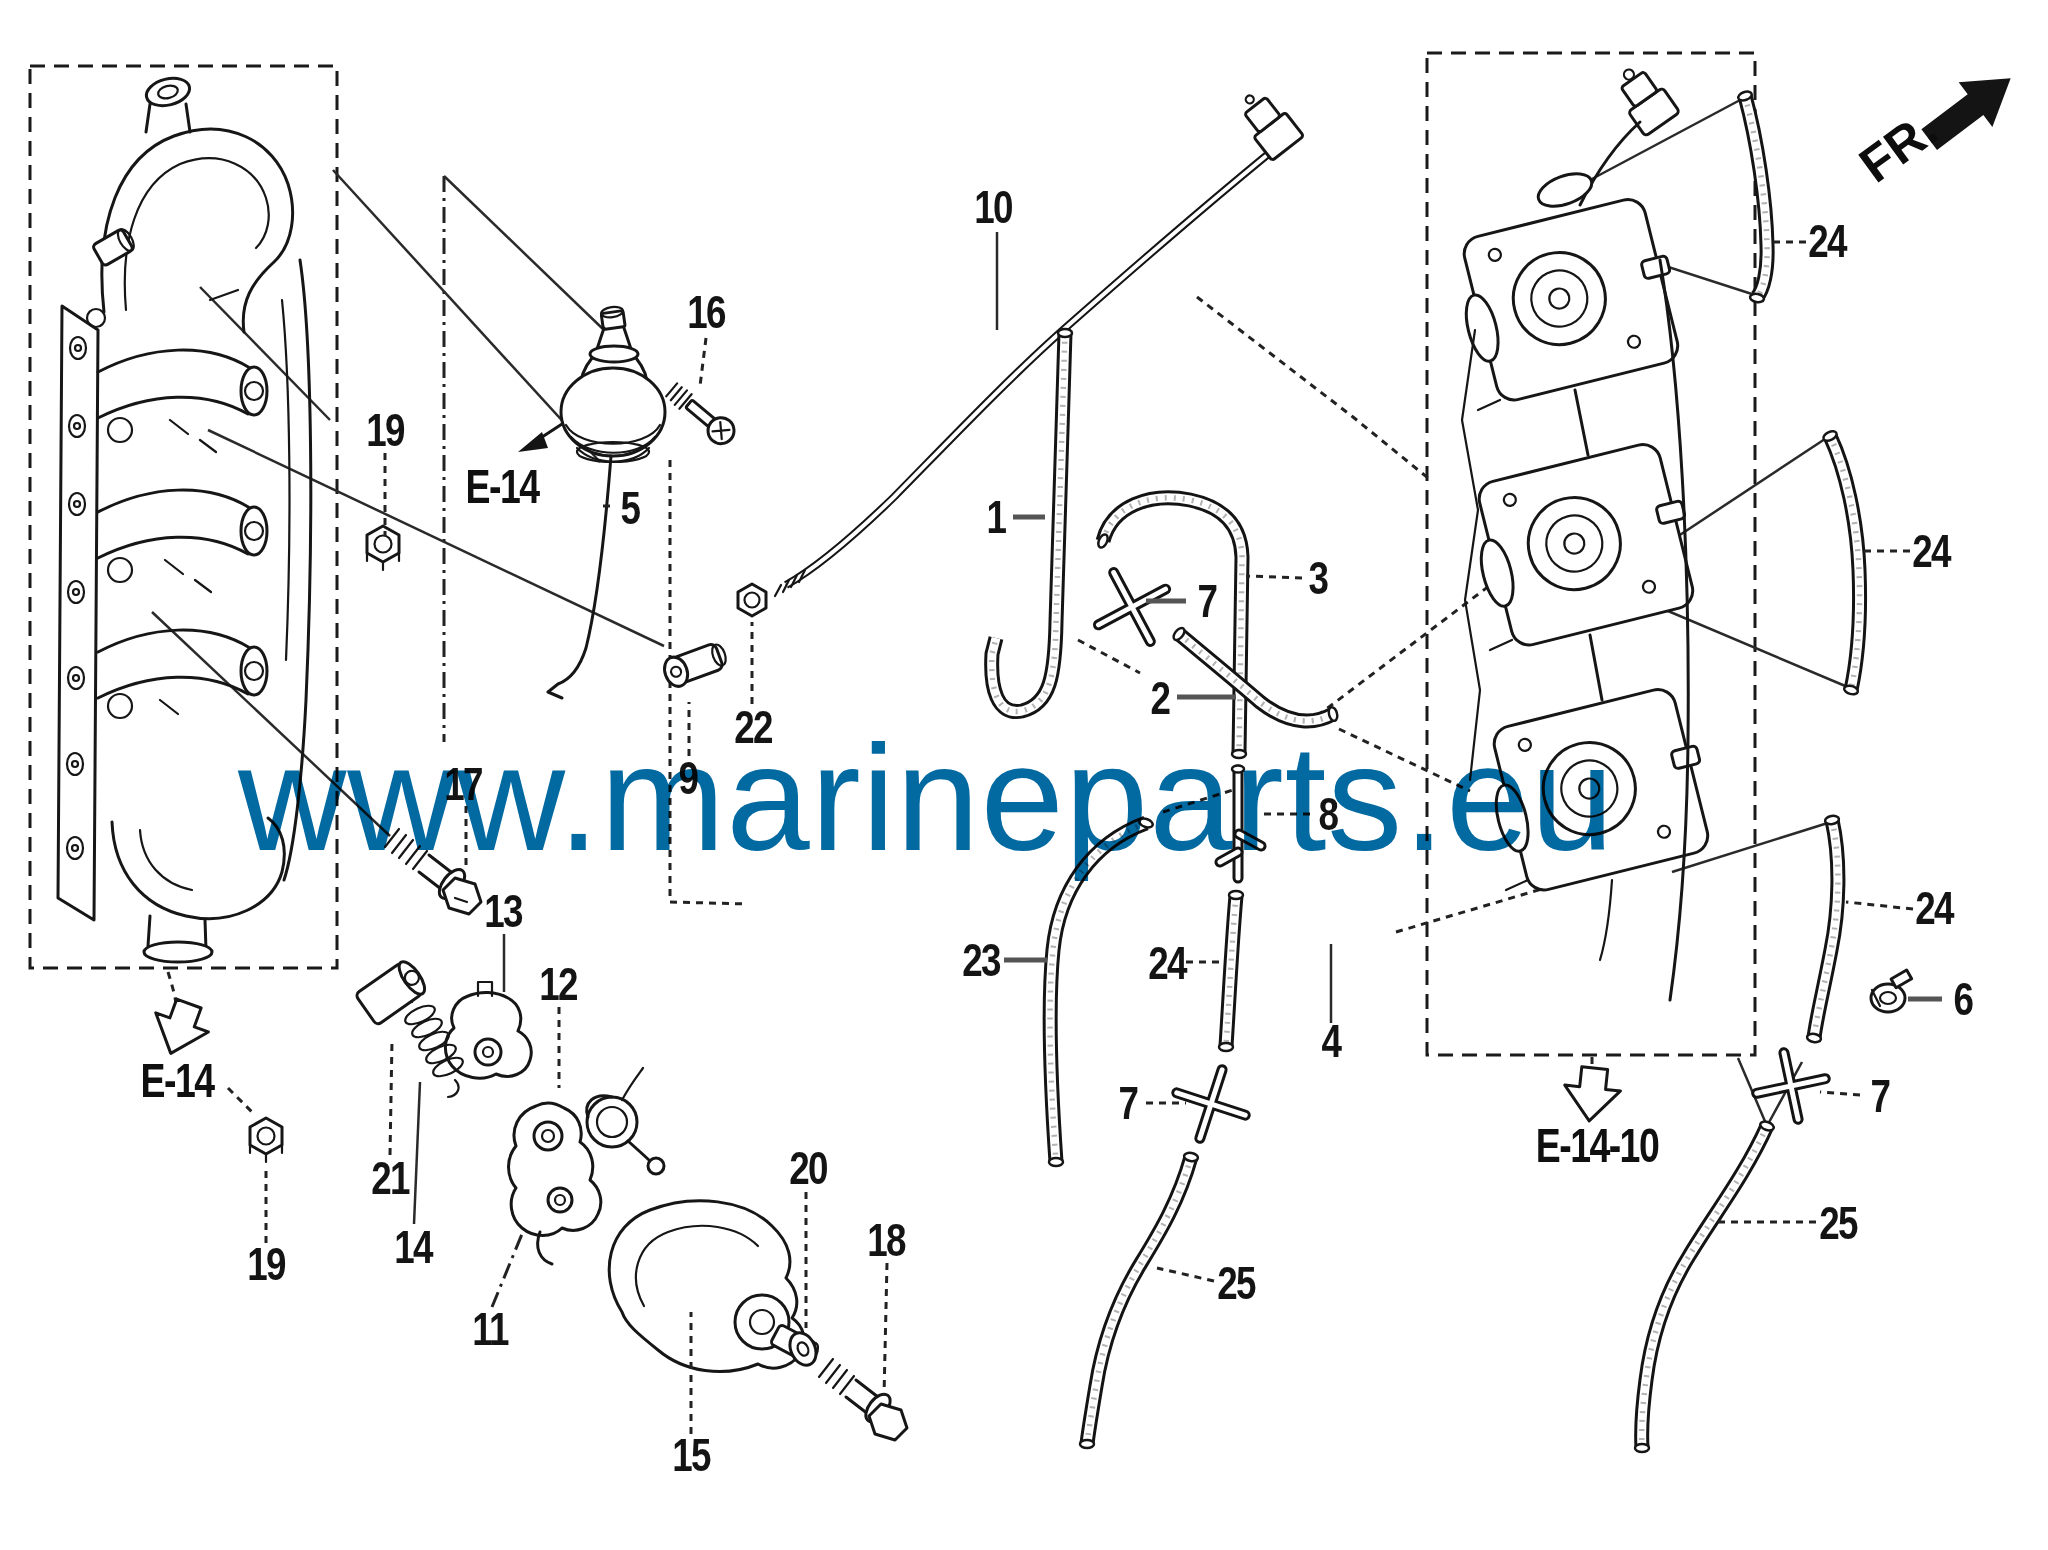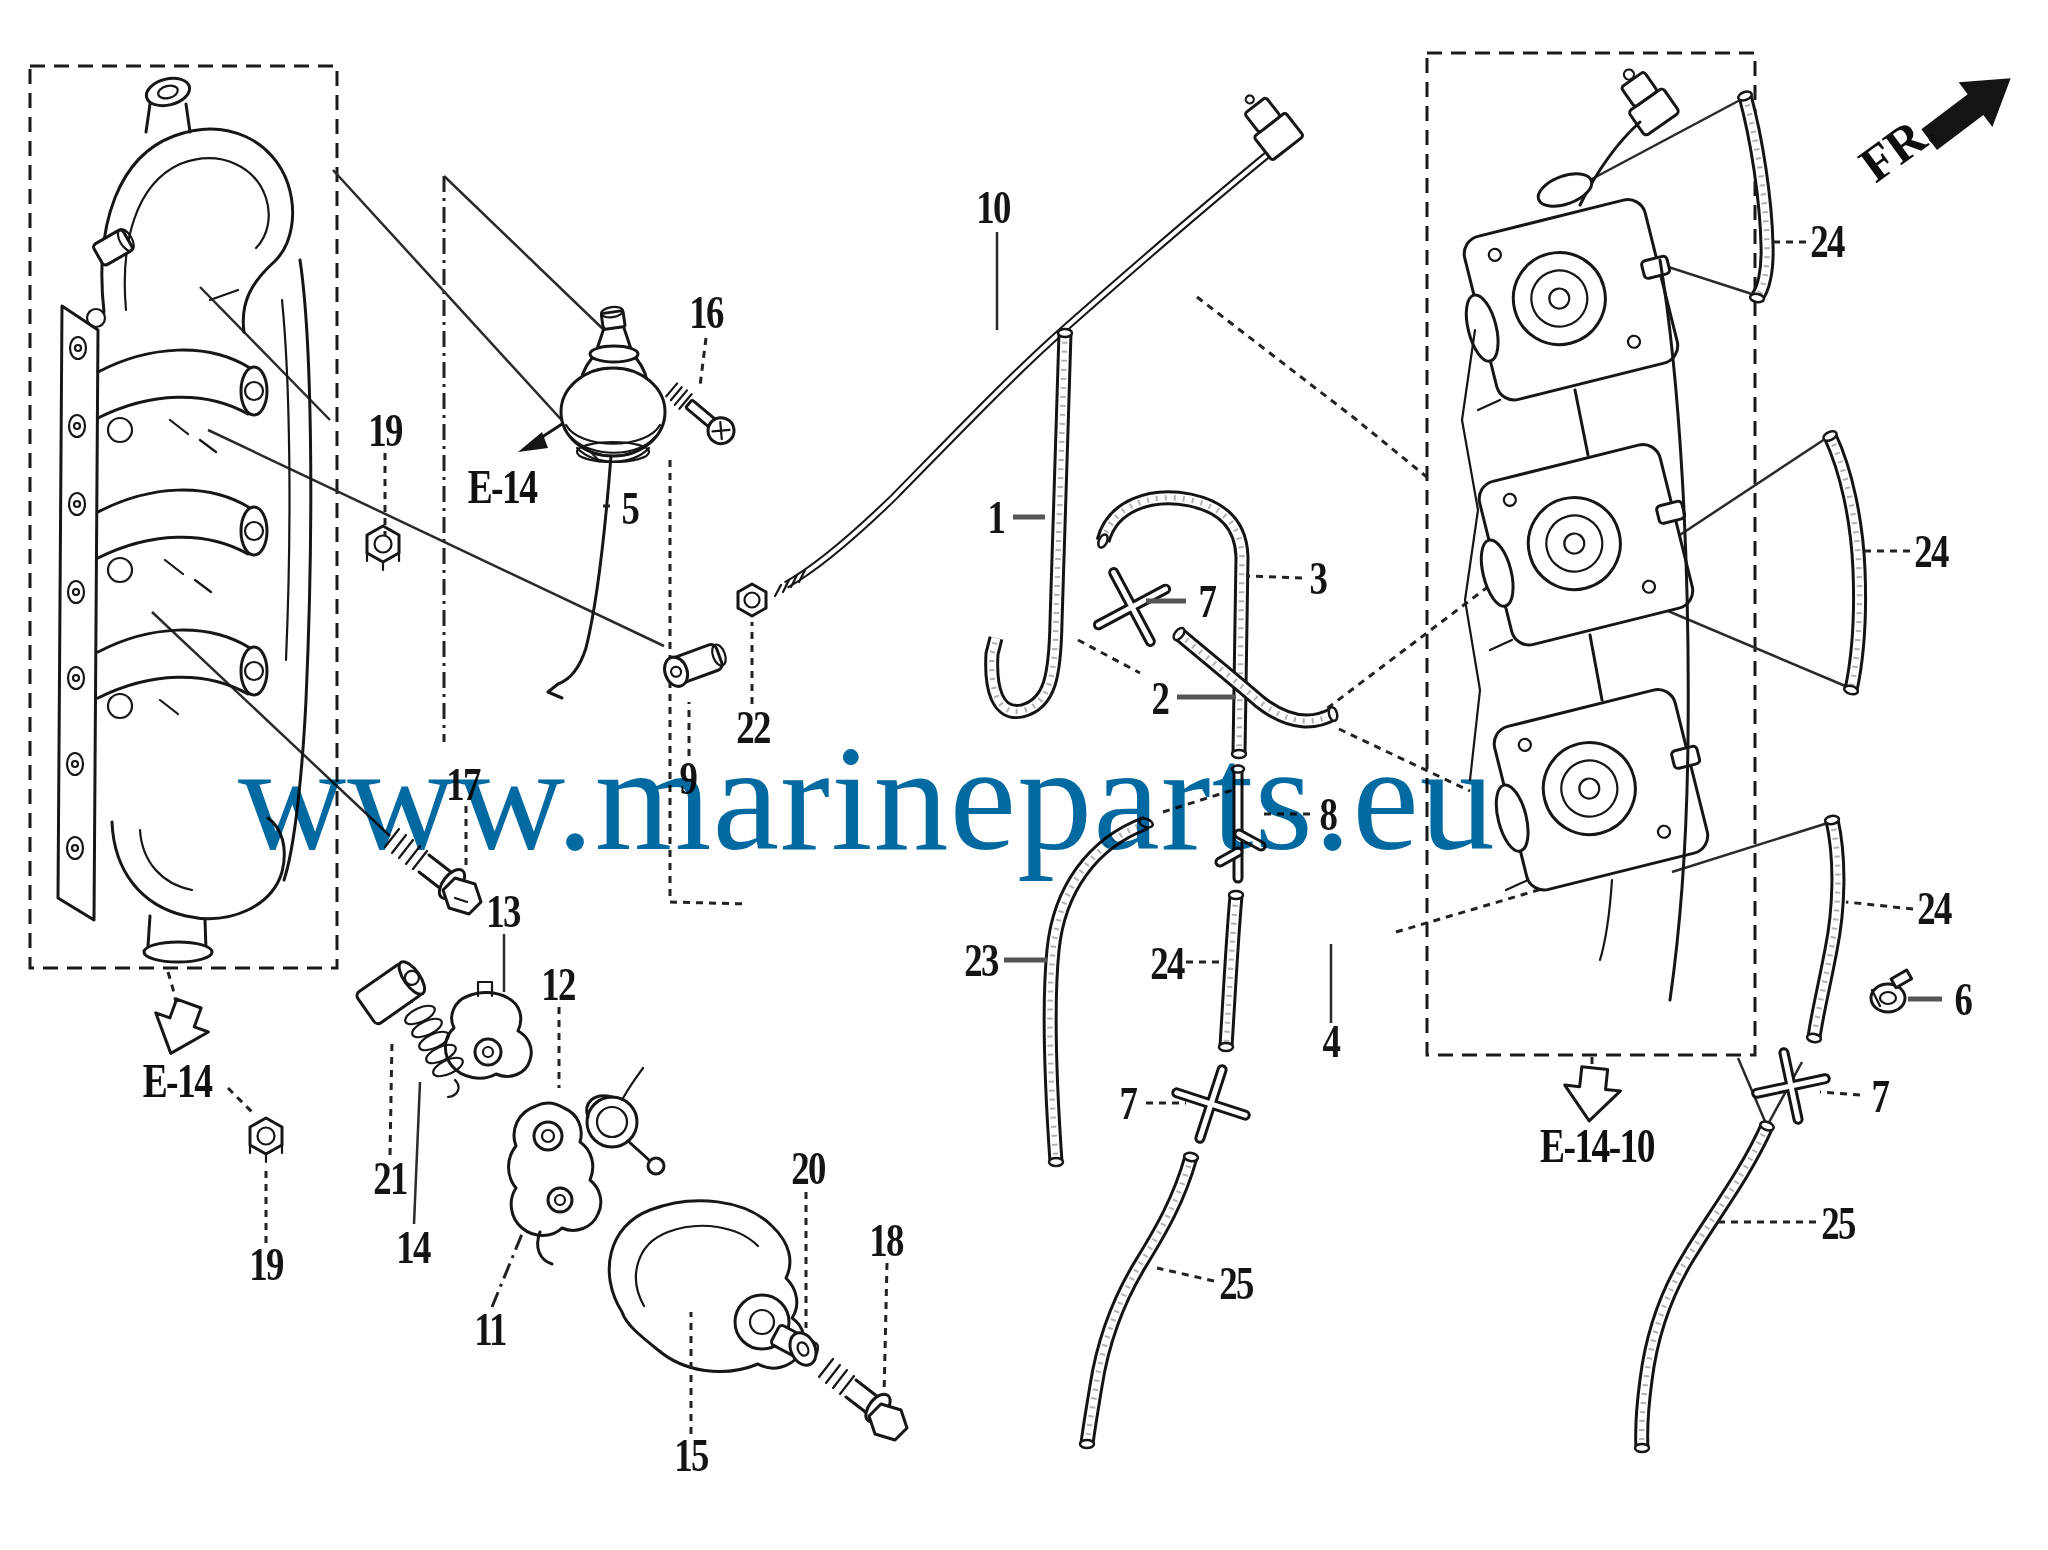--- a/index.html
+++ b/index.html
@@ -1,17 +1,17 @@
 <!DOCTYPE html>
 <html><head>
 <meta charset="utf-8">
 <style>
   html,body{margin:0;padding:0;background:#fff;}
   #stage{position:relative;width:2048px;height:1550px;background:#ffffff;overflow:hidden;
-         font-family:Liberation Serif, serif;}
+         font-family:Liberation Sans, sans-serif;}
   #diagram-svg{position:absolute;left:0;top:0;}
   .lbl{position:absolute;transform:translate(-50%,-50%) scaleX(.8);
        font-size:46px;font-weight:700;color:#141414;white-space:nowrap;letter-spacing:-2px;}
   .rtag{position:absolute;transform:translate(-50%,-50%) scaleX(.78);
         font-size:48px;font-weight:700;color:#101010;white-space:nowrap;letter-spacing:-2px;}
   #fr-label{position:absolute;left:1858px;top:118px;transform:rotate(-36deg);
             font-size:50px;font-weight:700;color:#0d0d0d;}
   #watermark{position:absolute;left:238px;top:712px;font-size:150px;font-weight:400;
              color:#0369a1;mix-blend-mode:multiply;white-space:nowrap;letter-spacing:1px;}
   

